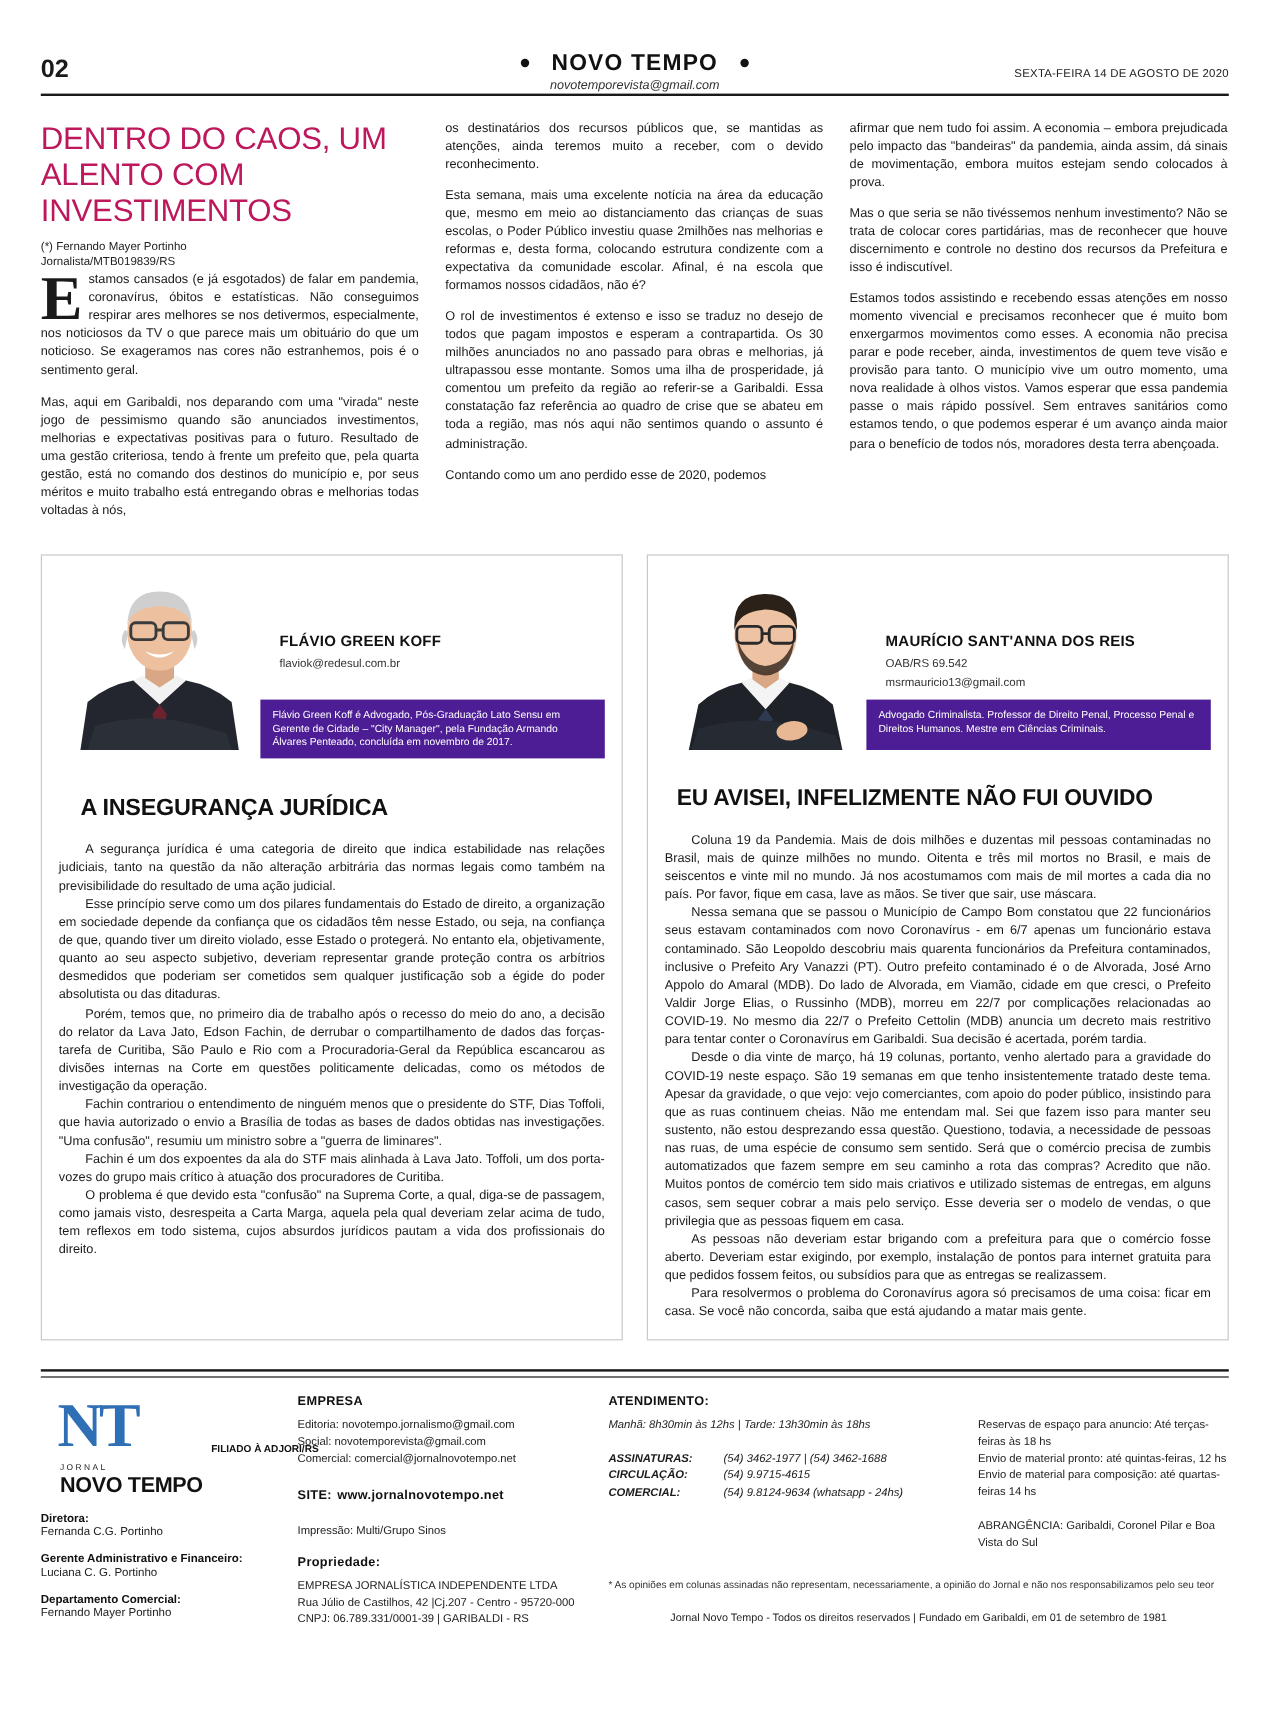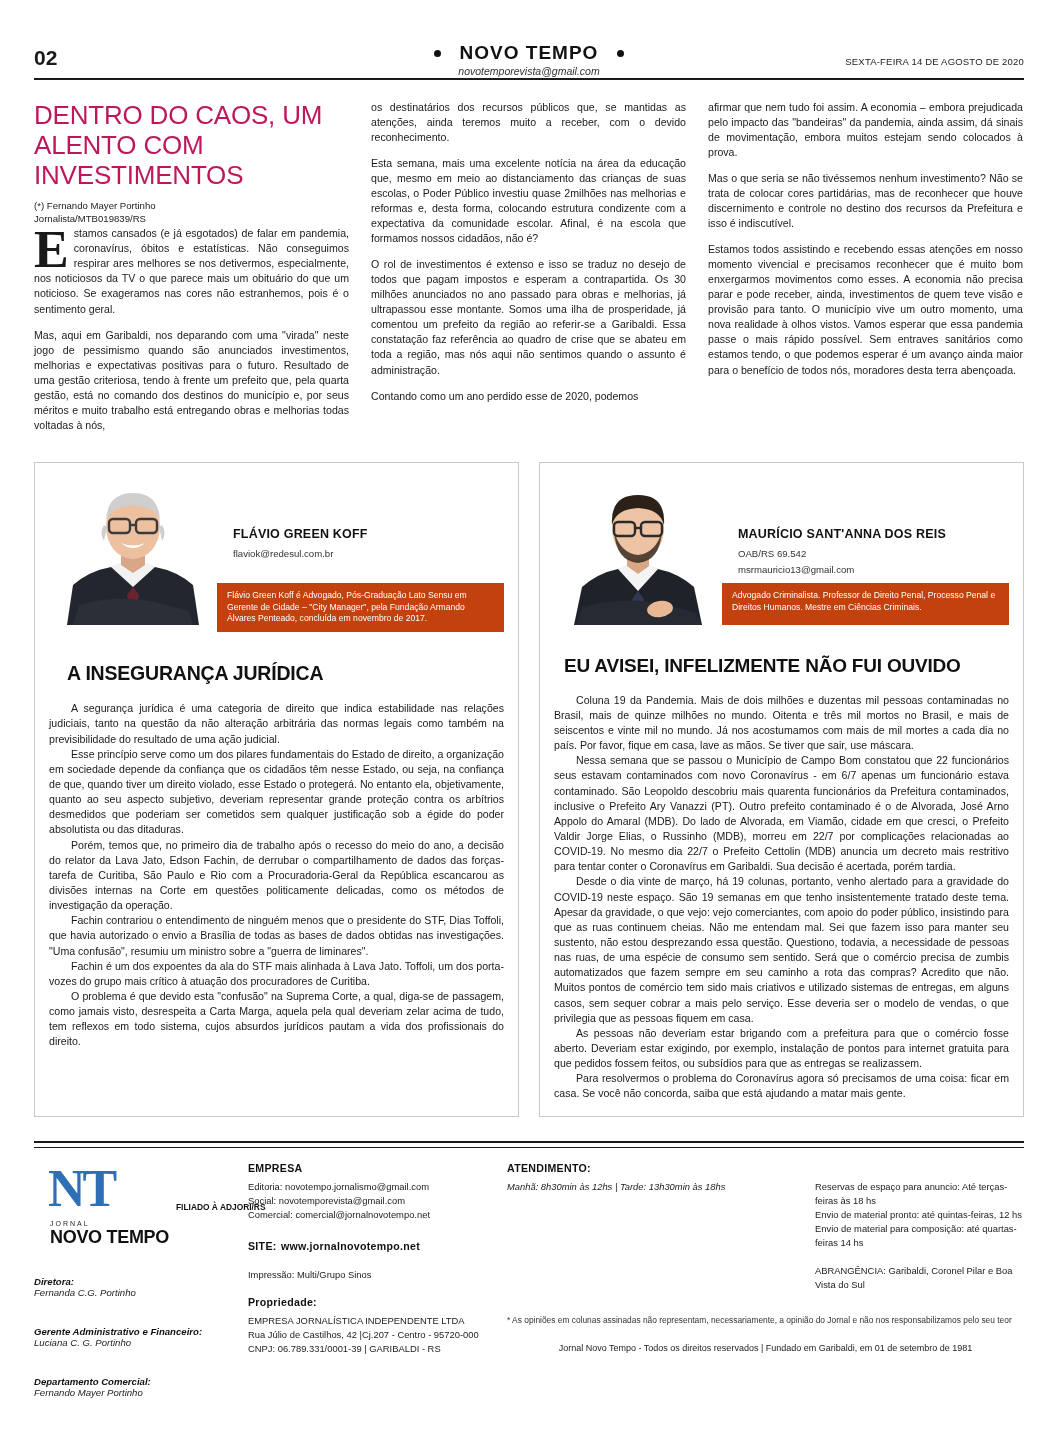--- a/index.html
+++ b/index.html
@@ -138,21 +138,21 @@
     font-weight: bold;
     letter-spacing: .2px;
     color: #111;
     margin-bottom: 7px;
   }
   .author-contact {
     font-size: 9.6px;
     color: #333;
   }
   .author-bio {
-    background: #c2410c;
+    background: #4c1d95;
     color: #ffffff;
     font-size: 8.6px;
     line-height: 1.38;
     padding: 7px 10px;
     margin-left: 168px;
     margin-top: -42px;
     position: relative;
     min-height: 42px;
   }
   .author-bio.two { min-height: 42px; }
@@ -216,21 +216,21 @@
   }
   .filiado {
     font-size: 8.4px;
     font-weight: bold;
     color: #111;
     position: absolute;
     left: 128px;
     top: 40px;
     white-space: nowrap;
   }
-  .f-block { margin-top: 28px; font-style: italic; }
+  .f-block { margin-top: 12px; }
   .f-label { font-size: 9.6px; font-weight: bold; color: #111; }
   .f-val { font-size: 9.6px; color: #222; }
   .f-col2 { width: 245px; flex: none; }
   .f-col3 { flex: 1; }
   .f-head {
     font-size: 10.6px;
     font-weight: bold;
     letter-spacing: .3px;
     color: #111;
     margin-bottom: 6px;
@@ -439,20 +439,34 @@
         <div class="f-line">Rua Júlio de Castilhos, 42 |Cj.207 - Centro - 95720-000</div>
         <div class="f-line">CNPJ: 06.789.331/0001-39 | GARIBALDI - RS</div>
       </div>
     </div>
 
     <div class="f-col3">
       <div class="f-head">ATENDIMENTO:</div>
       <div class="atend-grid">
         <div class="atend-left">
           <div class="f-line">Manhã: 8h30min às 12hs | Tarde: 13h30min às 18hs</div>
+          <div class="f-sub">
+            <div class="f-row">
+              <b>ASSINATURAS:</b>
+              <span>(54) 3462-1977 | (54) 3462-1688</span>
+            </div>
+            <div class="f-row">
+              <b>CIRCULAÇÃO:</b>
+              <span>(54) 9.9715-4615</span>
+            </div>
+            <div class="f-row">
+              <b>COMERCIAL:</b>
+              <span>(54) 9.8124-9634 (whatsapp - 24hs)</span>
+            </div>
+          </div>
         </div>
         <div class="atend-right">
           <div class="f-line">Reservas de espaço para anuncio: Até terças-feiras às 18 hs</div>
           <div class="f-line">Envio de material pronto: até quintas-feiras, 12 hs</div>
           <div class="f-line">Envio de material para composição: até quartas-feiras 14 hs</div>
           <div class="f-line f-sub">ABRANGÊNCIA: Garibaldi, Coronel Pilar e Boa Vista do Sul</div>
         </div>
       </div>
       <div class="f-note">* As opiniões em colunas assinadas não representam, necessariamente, a opinião do Jornal e não nos responsabilizamos pelo seu teor</div>
       <div class="f-rights">Jornal Novo Tempo - Todos os direitos reservados | Fundado em Garibaldi, em 01 de setembro de 1981</div>

